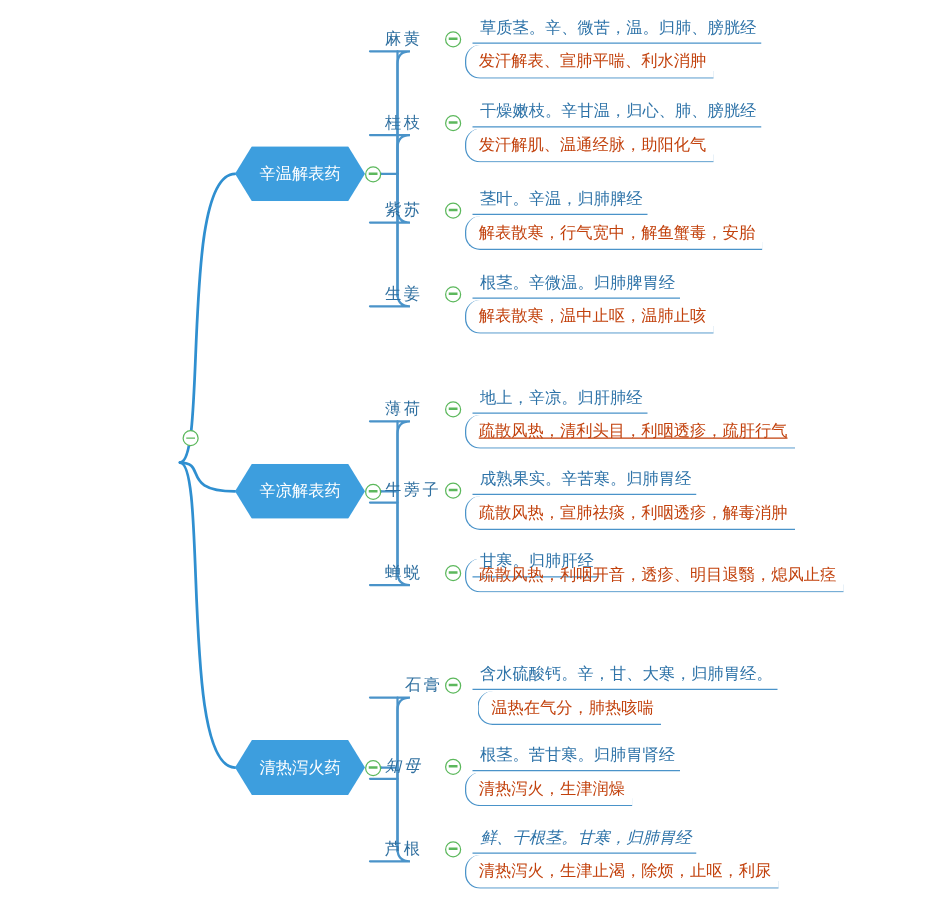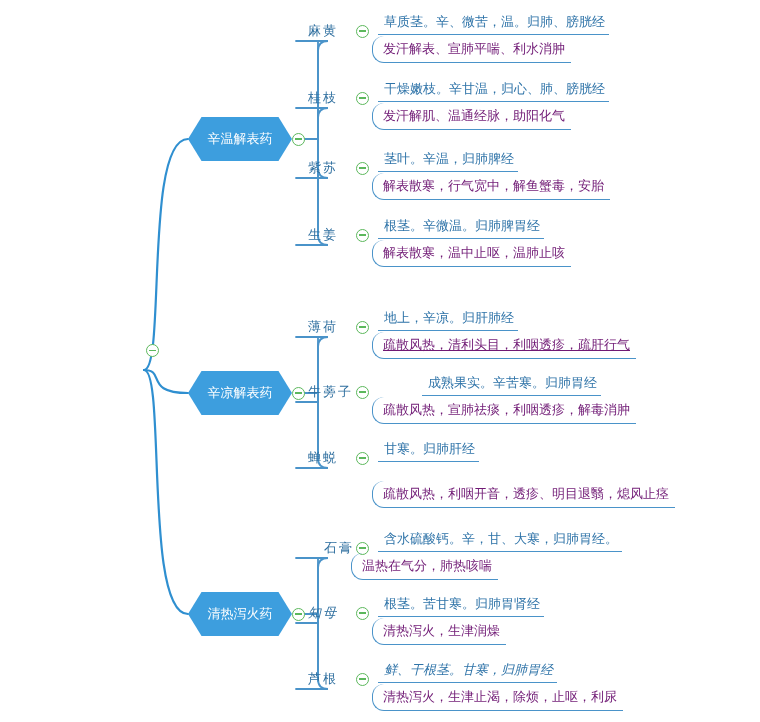--- a/index.html
+++ b/index.html
@@ -73,21 +73,21 @@
     font-size:13px;
     color:#2e73a8;
     white-space:nowrap;
     padding:0 4px 3px 6px;
     border-bottom:1.6px solid #4a93c9;
     transform:translateY(-100%);
   }
   .detail-bottom{
     position:absolute;
     font-size:13px;
-    color:#701a75;
+    color:#c2410c;
     white-space:nowrap;
     padding:4px 6px 4px 10px;
     border-left:1.6px solid #4a93c9;
     border-bottom:1.6px solid #4a93c9;
     border-bottom-left-radius:12px;
     border-top-left-radius:12px;
     border-top:1.6px solid #4a93c9;
     border-top-right-radius:0;
   }
 </style>
@@ -151,34 +151,34 @@
       <div class="branch-node" style="left: 188px; top: 371px;">
         <span>辛凉解表药</span>
       </div>
       <div class="toggle" style="left: 292px; top: 386.5px;"></div>
       <div class="leaf-label" style="left: 308px; top: 327px;">薄荷</div>
       <div class="toggle" style="left: 356px; top: 320.5px;"></div>
       <div class="detail-top" style="left: 378px; top: 331px;">地上，辛凉。归肝肺经</div>
       <div class="detail-bottom" style="left: 372px; top: 332px; border-top: none; text-decoration: underline;">疏散风热，清利头目，利咽透疹，疏肝行气</div>
       <div class="leaf-label" style="left: 308px; top: 392px;">牛蒡子</div>
       <div class="toggle" style="left: 356px; top: 385.5px;"></div>
-      <div class="detail-top" style="left: 378px; top: 396px; margin-left: 44px;">成熟果实。辛苦寒。归肺胃经</div>
+      <div class="detail-top" style="left: 378px; top: 396px;">成熟果实。辛苦寒。归肺胃经</div>
       <div class="detail-bottom" style="left: 372px; top: 397px; border-top: none;">疏散风热，宣肺祛痰，利咽透疹，解毒消肿</div>
       <div class="leaf-label" style="left: 308px; top: 458px;">蝉蜕</div>
       <div class="toggle" style="left: 356px; top: 451.5px;"></div>
       <div class="detail-top" style="left: 378px; top: 462px;">甘寒。归肺肝经</div>
-      <div class="detail-bottom" style="left: 372px; top: 481px; border-top: none;">疏散风热，利咽开音，透疹、明目退翳，熄风止痉</div>
+      <div class="detail-bottom" style="left: 372px; top: 447px; border-top: none;">疏散风热，利咽开音，透疹、明目退翳，熄风止痉</div>
       <div class="branch-node" style="left: 188px; top: 592px;">
         <span>清热泻火药</span>
       </div>
       <div class="toggle" style="left: 292px; top: 607.5px;"></div>
       <div class="leaf-label" style="left: 308px; top: 548px; margin-left: 16px;">石膏</div>
       <div class="toggle" style="left: 356px; top: 541.5px;"></div>
       <div class="detail-top" style="left: 378px; top: 552px;">含水硫酸钙。辛，甘、大寒，归肺胃经。</div>
-      <div class="detail-bottom" style="left: 351px; top: 553px; border-top: none;">温热在气分，肺热咳喘</div>
+      <div class="detail-bottom" style="left: 382px; top: 553px; border-top: none;">温热在气分，肺热咳喘</div>
       <div class="leaf-label" style="left: 308px; top: 613px; font-style: italic;">知母</div>
       <div class="toggle" style="left: 356px; top: 606.5px;"></div>
       <div class="detail-top" style="left: 378px; top: 617px;">根茎。苦甘寒。归肺胃肾经</div>
       <div class="detail-bottom" style="left: 372px; top: 618px; border-top: none; font-family: Liberation Mono, monospace;">清热泻火，生津润燥</div>
       <div class="leaf-label" style="left: 308px; top: 679px;">芦根</div>
       <div class="toggle" style="left: 356px; top: 672.5px;"></div>
       <div class="detail-top" style="left: 378px; top: 683px; font-style: italic;">鲜、干根茎。甘寒，归肺胃经</div>
       <div class="detail-bottom" style="left: 372px; top: 684px; border-top: none;">清热泻火，生津止渴，除烦，止呕，利尿</div>
     </div>
 </div>

